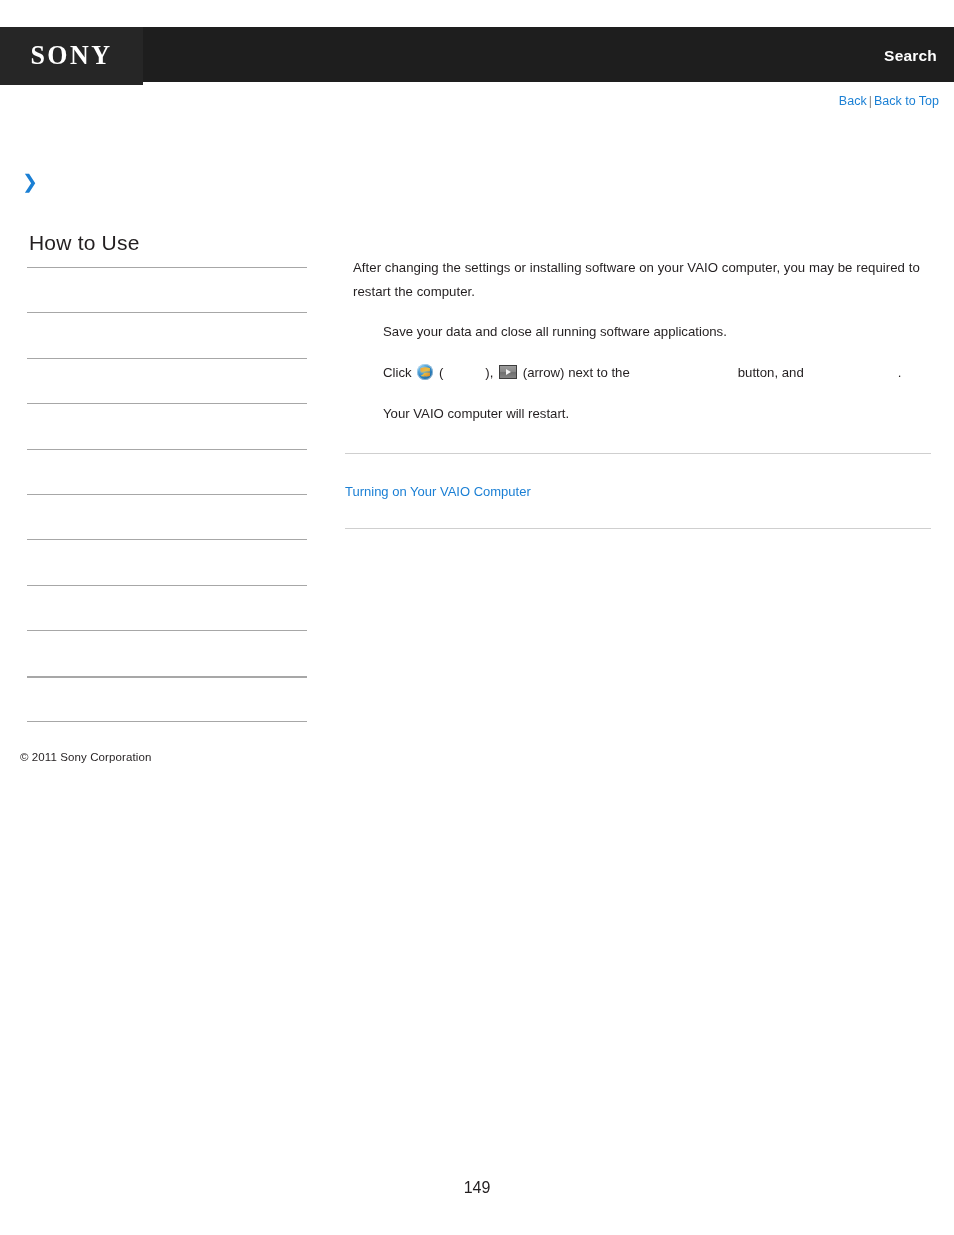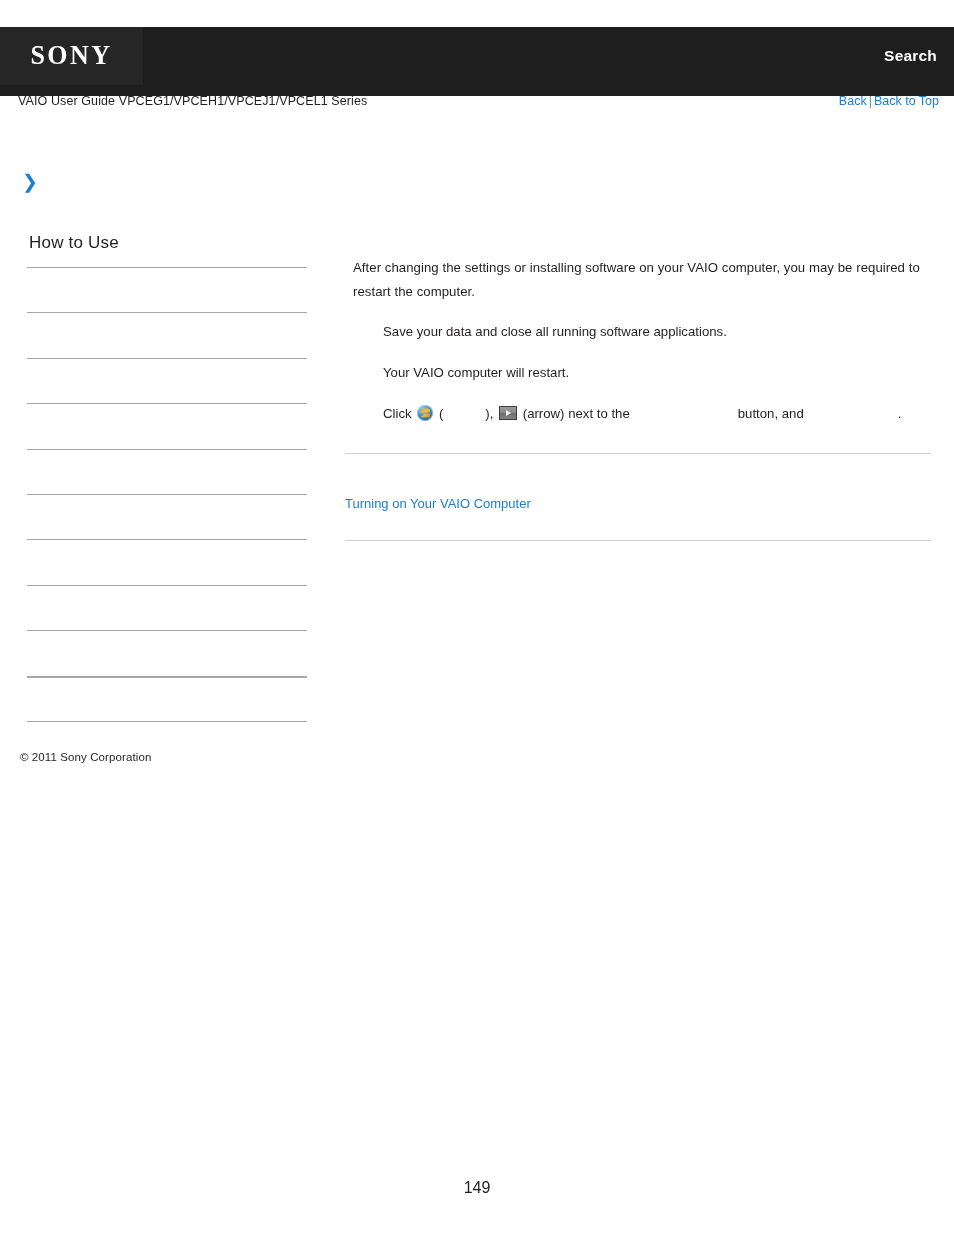--- a/index.html
+++ b/index.html
@@ -16,21 +16,21 @@
     color: #231f20;
     -webkit-font-smoothing: antialiased;
   }
 
   
   .header-band {
     position: absolute;
     left: 0;
     top: 27px;
     width: 954px;
-    height: 69px;
+    height: 55px;
     background: #1e1e1e;
   }
   .logo-block {
     position: absolute;
     left: 0;
     top: 0;
     width: 143px;
     height: 58px;
     background: #262626;
     display: flex;
@@ -111,21 +111,21 @@
   }
 
   
   .sidebar {
     position: absolute;
     left: 27px;
     top: 228px;
     width: 280px;
   }
   .sidebar-title {
-    font-size: 17px;
+    font-size: 21px;
     font-weight: normal;
     color: #231f20;
     margin: 0;
     padding: 0 0 9px 2px;
     letter-spacing: .2px;
     line-height: 30px;
   }
   .nav-item {
     height: 45.4px;
     border-top: 1px solid #a7a7a7;
@@ -243,21 +243,21 @@
     border: 0;
     border-top: 1px solid #cfcfcf;
     margin: 0;
   }
   .rule-top { margin-top: 27px; }
   .related {
     margin: 0;
     padding: 26px 0 0 0;
     list-style: none;
   }
-  .related li { line-height: 21px; margin-top: 12px; }
+  .related li { line-height: 21px; }
   .related a {
     color: #1a7fd4;
     font-size: 13px;
     text-decoration: none;
     cursor: pointer;
   }
   .rule-bottom { margin-top: 26px; }
 
   
   .page-number {
@@ -274,21 +274,20 @@
 <body>
 
 <div class="header-band">
   <div class="logo-block">
     <span class="sony-logo">SONY</span>
   </div>
   <span class="search-link">Search</span>
 </div>
 
 <div class="subheader">
-  <span class="guide-title">VAIO User Guide VPCEG1/VPCEH1/VPCEJ1/VPCEL1 Series</span>
   <span class="nav-links">
     <a>Back</a><span class="nav-sep">|</span><a>Back to Top</a>
   </span>
 </div>
 
 <div class="breadcrumb-row">
   <span class="chevron-icon">❯</span>
 </div>
 
 <div class="sidebar">
@@ -329,31 +328,31 @@
 </div>
 
 <div class="copyright">© 2011 Sony Corporation</div>
 
 <div class="content">
   <p class="intro">After changing the settings or installing software on your VAIO computer, you may be required to restart the computer.</p>
 
   <ol class="steps">
     <li>
       <span>Save your data and close all running software applications.</span>
-    </li>
-    <li>
-      <span>Your VAIO computer will restart.</span>
     </li>
     <li>
       <span>Click</span>
       <span class="start-orb"></span>
       <span>(</span><span class="gap-sm hidden-term"></span><span>),</span>
       <span class="arrow-btn"></span>
       <span>(arrow) next to the</span><span class="gap-md hidden-term"></span><span>button, and</span><span class="gap-lg hidden-term"></span><span>.</span>
     </li>
+    <li>
+      <span>Your VAIO computer will restart.</span>
+    </li>
   </ol>
 
   <hr class="rule rule-top">
 
   <ul class="related">
     <li><a>Turning on Your VAIO Computer</a></li>
   </ul>
 
   <hr class="rule rule-bottom">
 </div>

